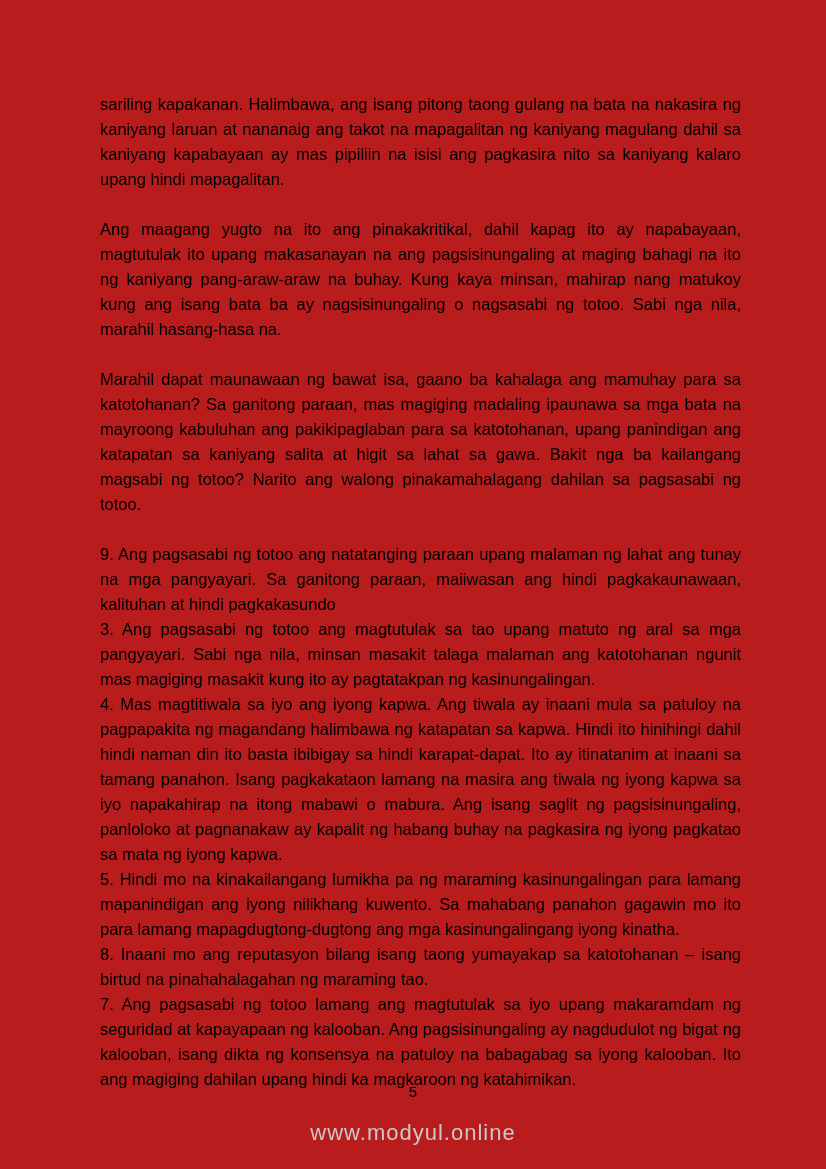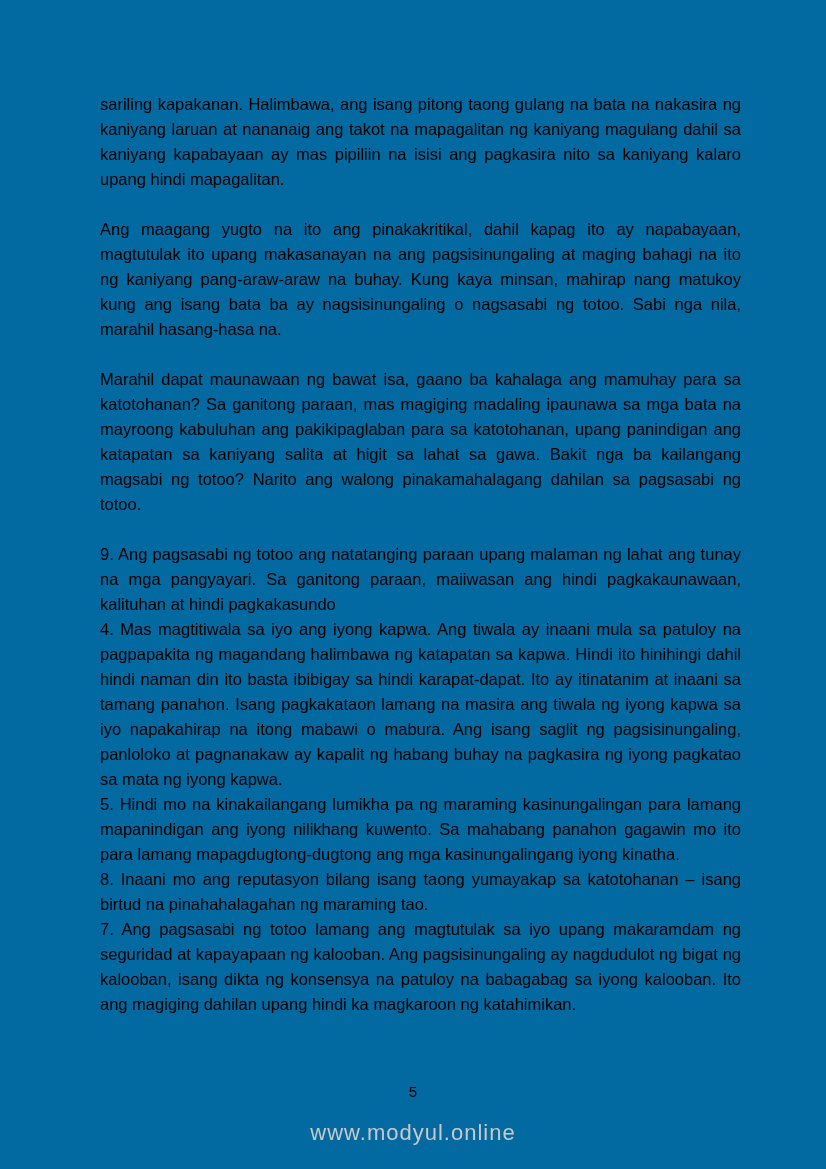--- a/index.html
+++ b/index.html
@@ -5,21 +5,21 @@
   html, body {
     margin: 0;
     padding: 0;
     background: #ffffff;
   }
   .page {
     position: relative;
     width: 826px;
     height: 1169px;
     margin: 0 auto;
-    background: #0369a1;
+    background: #b91c1c;
     font-family: "Liberation Sans", sans-serif;
     color: #000000;
     overflow: hidden;
   }
   .content {
     position: absolute;
     left: 100px;
     top: 92px;
     width: 641px;
     font-size: 16.5px;
@@ -57,20 +57,21 @@
 </head>
 <body>
 
 <div class="page">
   <div class="content">
     <p>sariling kapakanan. Halimbawa, ang isang pitong taong gulang na bata na nakasira ng kaniyang laruan at nananaig ang takot na mapagalitan ng kaniyang magulang dahil sa kaniyang kapabayaan ay mas pipiliin na isisi ang pagkasira nito sa kaniyang kalaro upang hindi mapagalitan.</p>
     <p>Ang maagang yugto na ito ang pinakakritikal, dahil kapag ito ay napabayaan, magtutulak ito upang makasanayan na ang pagsisinungaling at maging bahagi na ito ng kaniyang pang-araw-araw na buhay. Kung kaya minsan, mahirap nang matukoy kung ang isang bata ba ay nagsisinungaling o nagsasabi ng totoo. Sabi nga nila, marahil hasang-hasa na.</p>
     <p>Marahil dapat maunawaan ng bawat isa, gaano ba kahalaga ang mamuhay para sa katotohanan? Sa ganitong paraan, mas magiging madaling ipaunawa sa mga bata na mayroong kabuluhan ang pakikipaglaban para sa katotohanan, upang panindigan ang katapatan sa kaniyang salita at higit sa lahat sa gawa. Bakit nga ba kailangang magsabi ng totoo? Narito ang walong pinakamahalagang dahilan sa pagsasabi ng totoo.</p>
     <div class="numbered-list">
       <p>9. Ang pagsasabi ng totoo ang natatanging paraan upang malaman ng lahat ang tunay na mga pangyayari. Sa ganitong paraan, maiiwasan ang hindi pagkakaunawaan, kalituhan at hindi pagkakasundo</p>
+      <p>3. Ang pagsasabi ng totoo ang magtutulak sa tao upang matuto ng aral sa mga pangyayari. Sabi nga nila, minsan masakit talaga malaman ang katotohanan ngunit mas magiging masakit kung ito ay pagtatakpan ng kasinungalingan.</p>
       <p>4. Mas magtitiwala sa iyo ang iyong kapwa. Ang tiwala ay inaani mula sa patuloy na pagpapakita ng magandang halimbawa ng katapatan sa kapwa. Hindi ito hinihingi dahil hindi naman din ito basta ibibigay sa hindi karapat-dapat. Ito ay itinatanim at inaani sa tamang panahon. Isang pagkakataon lamang na masira ang tiwala ng iyong kapwa sa iyo napakahirap na itong mabawi o mabura. Ang isang saglit ng pagsisinungaling, panloloko at pagnanakaw ay kapalit ng habang buhay na pagkasira ng iyong pagkatao sa mata ng iyong kapwa.</p>
       <p>5. Hindi mo na kinakailangang lumikha pa ng maraming kasinungalingan para lamang mapanindigan ang iyong nilikhang kuwento. Sa mahabang panahon gagawin mo ito para lamang mapagdugtong-dugtong ang mga kasinungalingang iyong kinatha.</p>
       <p>8. Inaani mo ang reputasyon bilang isang taong yumayakap sa katotohanan – isang birtud na pinahahalagahan ng maraming tao.</p>
       <p>7. Ang pagsasabi ng totoo lamang ang magtutulak sa iyo upang makaramdam ng seguridad at kapayapaan ng kalooban. Ang pagsisinungaling ay nagdudulot ng bigat ng kalooban, isang dikta ng konsensya na patuloy na babagabag sa iyong kalooban. Ito ang magiging dahilan upang hindi ka magkaroon ng katahimikan.</p>
     </div>
   </div>
   <div class="page-number">5</div>
   <div class="watermark">www.modyul.online</div>
 </div>
 

